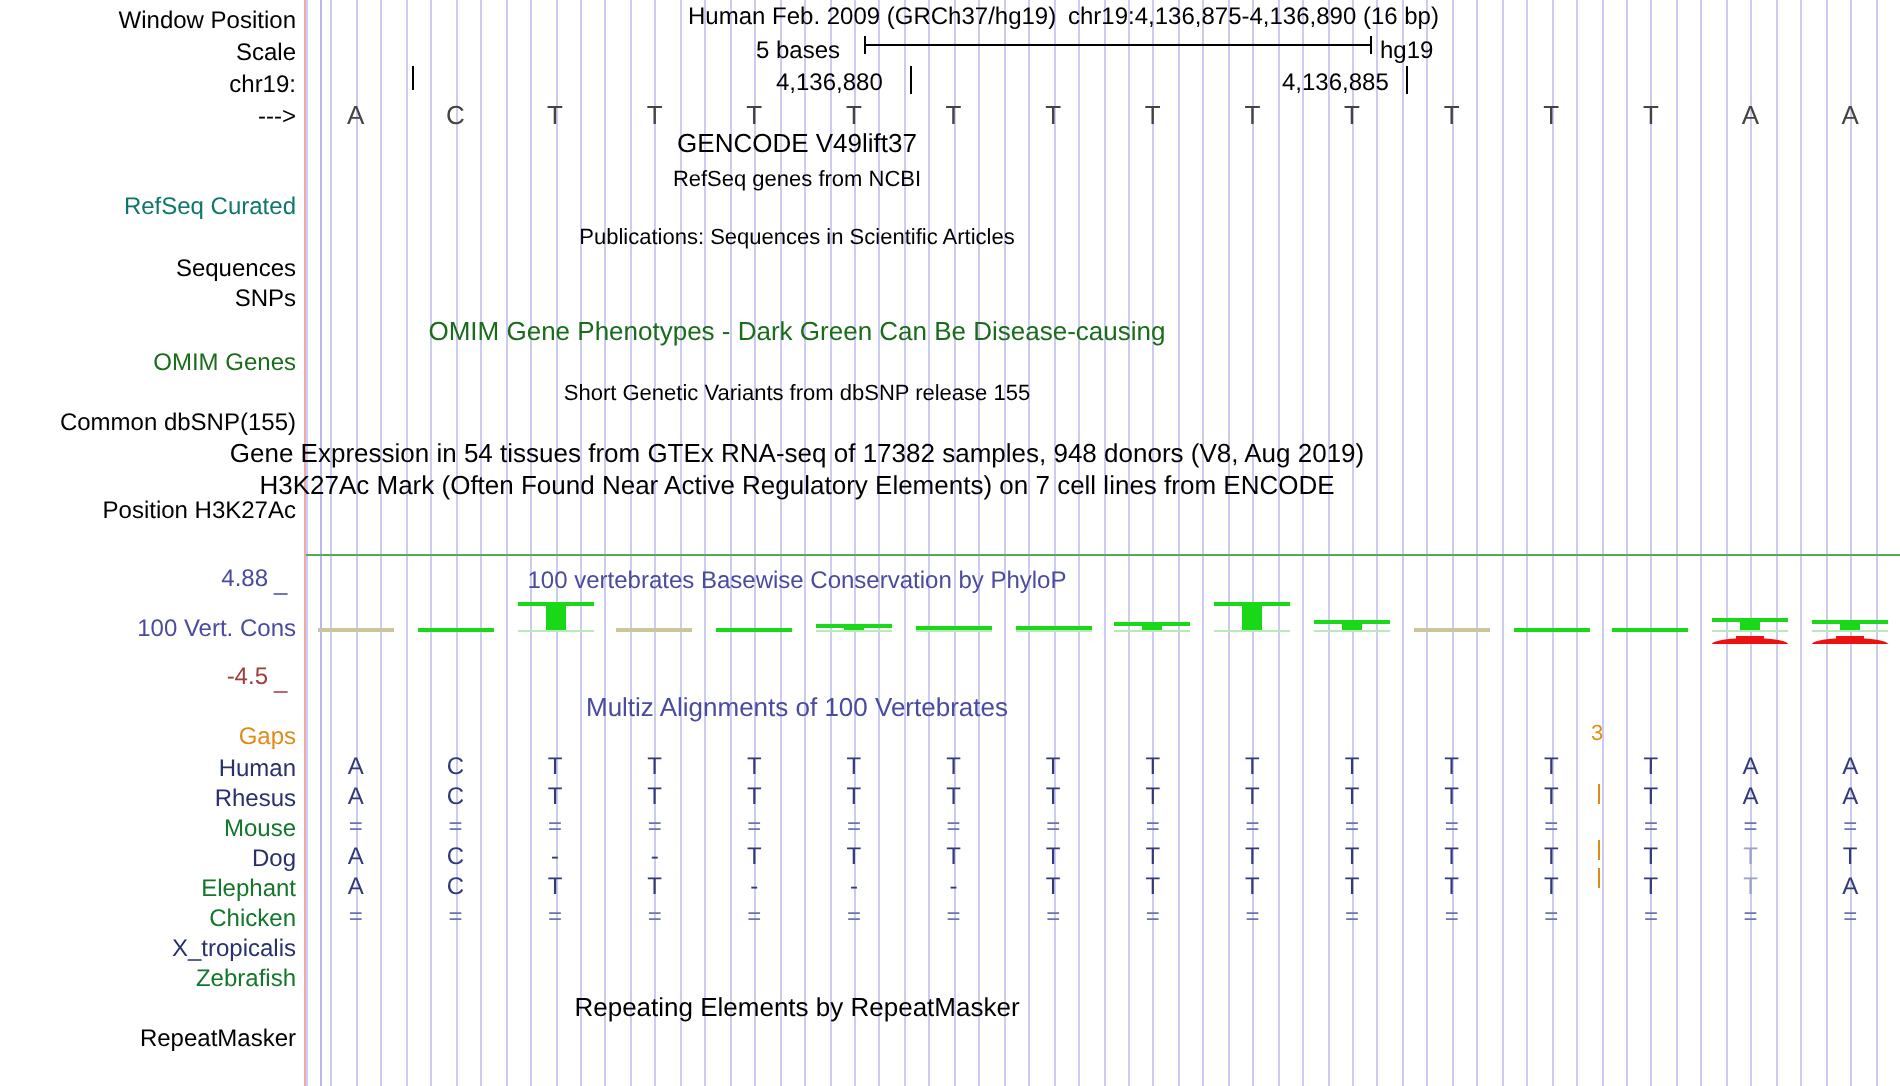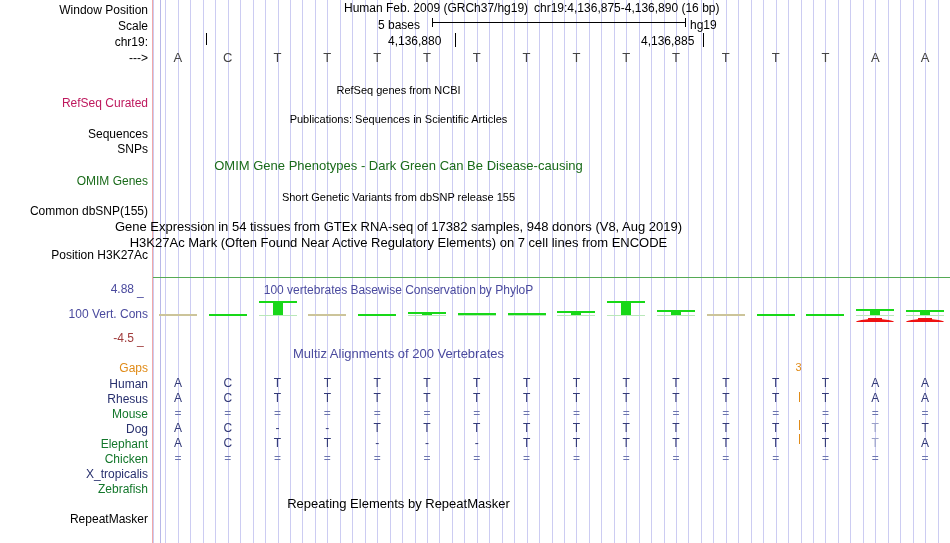--- a/index.html
+++ b/index.html
@@ -14,21 +14,21 @@
   }
   #browser{position:relative;width:950px;height:543px;}
 
   
   #side-labels{position:absolute;left:0;top:0;width:152px;height:543px;}
   .side-label{
     position:absolute;right:4px;
     text-align:right;white-space:nowrap;
     font-size:12px;line-height:12px;
   }
-  .side-label.blue{color:#be185d;}
+  .side-label.blue{color:#0f766e;}
   .side-label.navy{color:#28306e;}
   .side-label.green{color:#1a6b1a;}
   .side-label.dkgreen{color:#13772b;}
   .side-label.orange{color:#e08b18;}
   .side-label.red{color:#a03c3c;}
   .side-label.purple{color:#4a4a9e;}
   .side-label.black{color:#000000;}
 
   
   .v-sep{position:absolute;top:0;width:1px;height:543px;}
@@ -224,28 +224,29 @@
       <div class="base-letter" style="left: 576.406px; top: 51px;">T</div>
       <div class="base-letter" style="left: 626.219px; top: 51px;">T</div>
       <div class="base-letter" style="left: 676.031px; top: 51px;">T</div>
       <div class="base-letter" style="left: 725.844px; top: 51px;">T</div>
       <div class="base-letter" style="left: 775.656px; top: 51px;">T</div>
       <div class="base-letter" style="left: 825.469px; top: 51px;">T</div>
       <div class="base-letter" style="left: 875.281px; top: 51px;">A</div>
       <div class="base-letter" style="left: 925.094px; top: 51px;">A</div>
     </div>
 
+  <div class="center-text t-black" style="top:66px;font-size:13px;">GENCODE V49lift37</div>
   <div class="center-text t-black" style="top:113px;font-size:11px;">Publications: Sequences in Scientific Articles</div>
   <div class="center-text t-black" style="top:84px;font-size:11px;">RefSeq genes from NCBI</div>
   <div class="center-text t-green" style="top:160px;font-size:13px;">OMIM Gene Phenotypes - Dark Green Can Be Disease-causing</div>
   <div class="center-text t-black" style="top:191px;font-size:11px;">Short Genetic Variants from dbSNP release 155</div>
   <div class="center-text t-black" style="top:221px;font-size:13px;">Gene Expression in 54 tissues from GTEx RNA-seq of 17382 samples, 948 donors (V8, Aug 2019)</div>
   <div class="center-text t-black" style="top:237px;font-size:13px;">H3K27Ac Mark (Often Found Near Active Regulatory Elements) on 7 cell lines from ENCODE</div>
   <div class="center-text t-blue" style="top:284px;font-size:12px;">100 vertebrates Basewise Conservation by PhyloP</div>
-  <div class="center-text t-blue" style="top:348px;font-size:13px;">Multiz Alignments of 200 Vertebrates</div>
+  <div class="center-text t-blue" style="top:348px;font-size:13px;">Multiz Alignments of 100 Vertebrates</div>
   <div class="center-text t-black" style="top:498px;font-size:13px;">Repeating Elements by RepeatMasker</div>
 
   <div id="cons-track">
     <div id="cons-top-rule"></div>
   <div id="" class="" style="position: absolute; height: 1px; background: rgb(185, 232, 185); left: 5.90625px; top: 38px; width: 38px;"></div>
       <div style="position: absolute; background: rgb(204, 196, 154); height: 2px; left: 5.90625px; top: 37px; width: 38px;"></div>
       <div id="" class="" style="position: absolute; height: 1px; background: rgb(185, 232, 185); left: 55.7188px; top: 38px; width: 38px;"></div>
       <div class="cons-cap" style="position: absolute; background: rgb(24, 216, 24); height: 2px; left: 55.7188px; top: 37px; width: 38px;"></div>
       <div class="cons-bar" style="position: absolute; background: rgb(24, 216, 24); left: 69.7188px; top: 37px; width: 10px; height: 1px;"></div>
       <div id="" class="" style="position: absolute; height: 1px; background: rgb(185, 232, 185); left: 105.531px; top: 38px; width: 38px;"></div>

